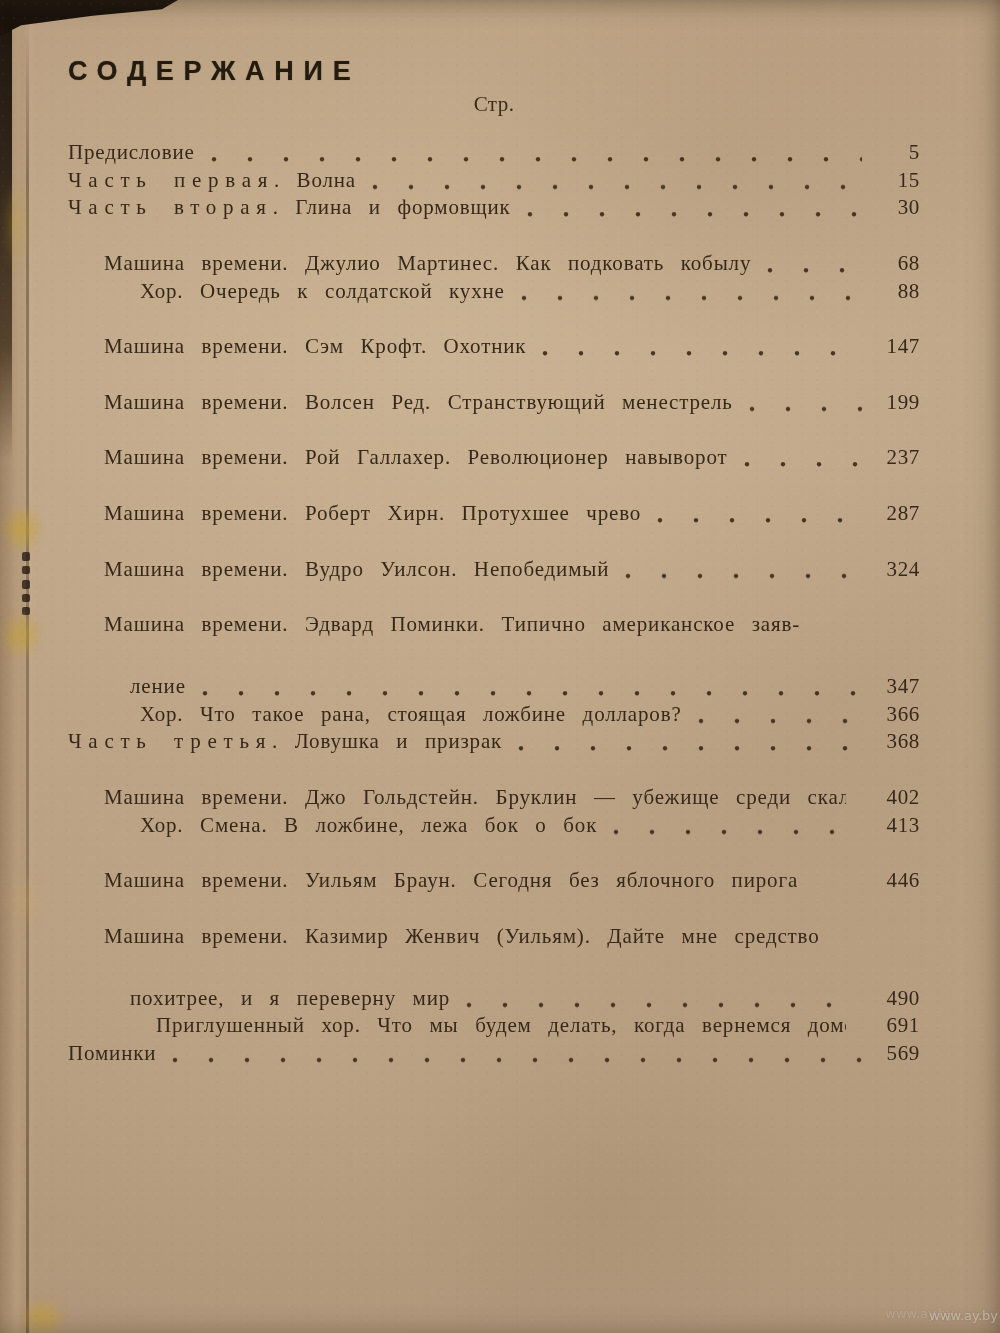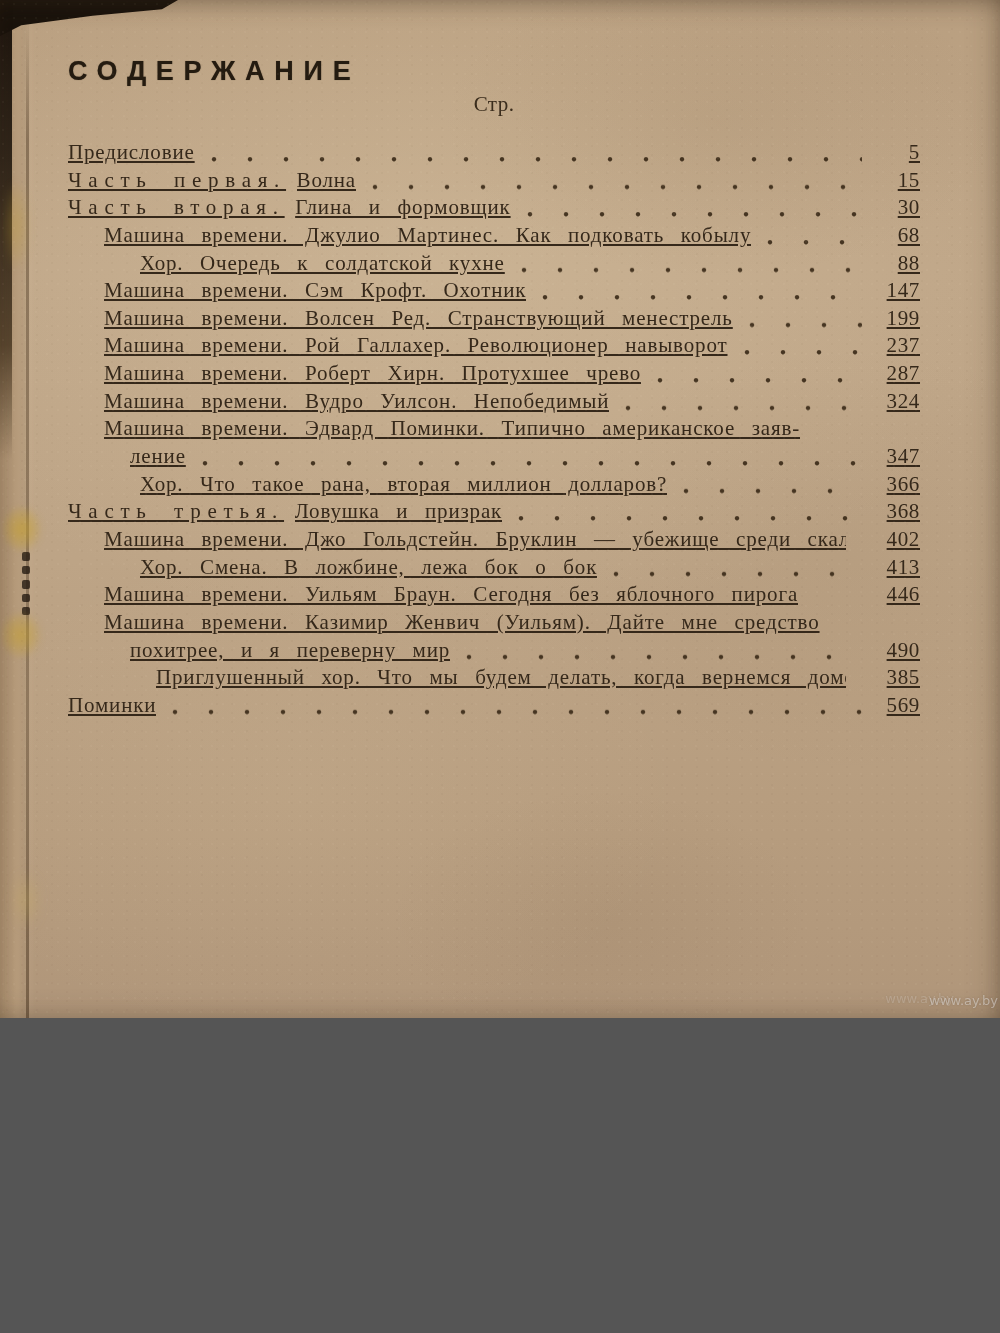--- a/index.html
+++ b/index.html
@@ -1,17 +1,17 @@
 <!DOCTYPE html>
 <html><head>
 <meta charset="utf-8">
 <style>
   html,body{margin:0;padding:0;background:#555;}
   .photo{
-    position:relative;width:1000px;height:1018px;overflow:hidden;
+    position:relative;width:1000px;height:1333px;overflow:hidden;
     font-family:"Liberation Serif","DejaVu Serif",serif;
     background:
       radial-gradient(90% 55% at 44% 26%, rgba(226,206,172,.32), rgba(226,206,172,0) 66%),
       linear-gradient(180deg,#b99f80 0%,#bfa688 26%,#bda486 55%,#b69c7e 82%,#b0967a 100%);
   }
   
   .mottle{position:absolute;inset:0;pointer-events:none;background:
     radial-gradient(40% 22% at 72% 12%, rgba(120,92,62,.10), transparent 70%),
     radial-gradient(45% 30% at 85% 55%, rgba(110,84,58,.08), transparent 70%),
     radial-gradient(55% 35% at 30% 78%, rgba(235,216,180,.10), transparent 70%),
@@ -51,30 +51,30 @@
   
   .content{position:absolute;left:68px;top:0;width:852px;color:#35281a;}
   .title{position:absolute;left:0;top:56px;margin:0;
     font-family:"Liberation Sans","DejaVu Sans",sans-serif;
     font-size:27px;font-weight:bold;letter-spacing:.36em;color:#241b10;
     text-shadow:0 0 1px rgba(36,27,16,.5);}
   .str{position:absolute;top:92px;left:0;width:100%;text-align:center;
     font-size:21px;color:#3a2c1c;letter-spacing:.02em;}
   .toc{position:absolute;left:0;top:139px;width:100%;}
   .row{display:flex;align-items:baseline;height:27.65px;line-height:27.65px;
-    font-size:21px;white-space:pre;text-decoration:underline;}
+    font-size:21px;white-space:pre;}
   .sp{letter-spacing:.32em;word-spacing:.45em;margin-right:.5em;flex:0 0 auto;}
   .tx{word-spacing:.5em;letter-spacing:.04em;flex:0 1 auto;overflow:hidden;}
   .leader{flex:1 1 0;min-width:0;align-self:stretch;margin:0 10px 0 16px;
     background-image:radial-gradient(circle at 3px 20px, rgba(56,40,22,.9) 1.6px, rgba(56,40,22,0) 2.7px);
     background-size:36px 27.65px;background-repeat:repeat-x;}
   .leader.noleader{background:none;}
   .pg{flex:0 0 auto;min-width:48px;text-align:right;letter-spacing:.03em;}
-  .ind0{padding-left:0;} .ind1{padding-left:36px;} .ind2{padding-left:72px;}
-  .ind3{padding-left:88px;} .ind4{padding-left:62px;}
+  .ind0{padding-left:0;} .ind1{padding-left:36px;margin-top:28px;} .ind2{padding-left:72px;}
+  .ind3{padding-left:88px;} .ind4{padding-left:62px;margin-top:34px;}
   
   .watermark{position:absolute;right:2px;bottom:10px;
     font-family:"DejaVu Sans","Liberation Sans",sans-serif;font-size:13px;
     color:rgba(252,252,255,.42);text-shadow:0 0 2px rgba(110,90,70,.55);}
   .watermark.echo{right:46px;bottom:12px;opacity:.45;}
 </style>
 </head>
 <body>
 
 <div class="photo">
@@ -165,21 +165,21 @@
     <span class="pg"></span>
   </div>
         <div class="row ind4">
     
     <span class="tx">ление</span>
     <span class="leader"></span>
     <span class="pg">347</span>
   </div>
         <div class="row ind2">
     
-    <span class="tx">Хор. Что такое рана, вторая миллион долларов?</span>
+    <span class="tx">Хор. Что такое рана, стоящая ложбине долларов?</span>
     <span class="leader"></span>
     <span class="pg">366</span>
   </div>
         <div class="row ind0">
     <span class="sp">Часть третья.</span>
     <span class="tx">Ловушка и призрак</span>
     <span class="leader"></span>
     <span class="pg">368</span>
   </div>
         <div class="row ind1">
@@ -209,21 +209,21 @@
         <div class="row ind4">
     
     <span class="tx">похитрее, и я переверну мир</span>
     <span class="leader"></span>
     <span class="pg">490</span>
   </div>
         <div class="row ind3">
     
     <span class="tx">Приглушенный хор. Что мы будем делать, когда вернемся домой?</span>
     <span class="leader noleader"></span>
-    <span class="pg">385</span>
+    <span class="pg">691</span>
   </div>
         <div class="row ind0">
     <span class="tx">Поминки</span>
     <span class="leader"></span>
     <span class="pg">569</span>
   </div>
       </div>
   </div>
 
   <div class="grain"></div>

